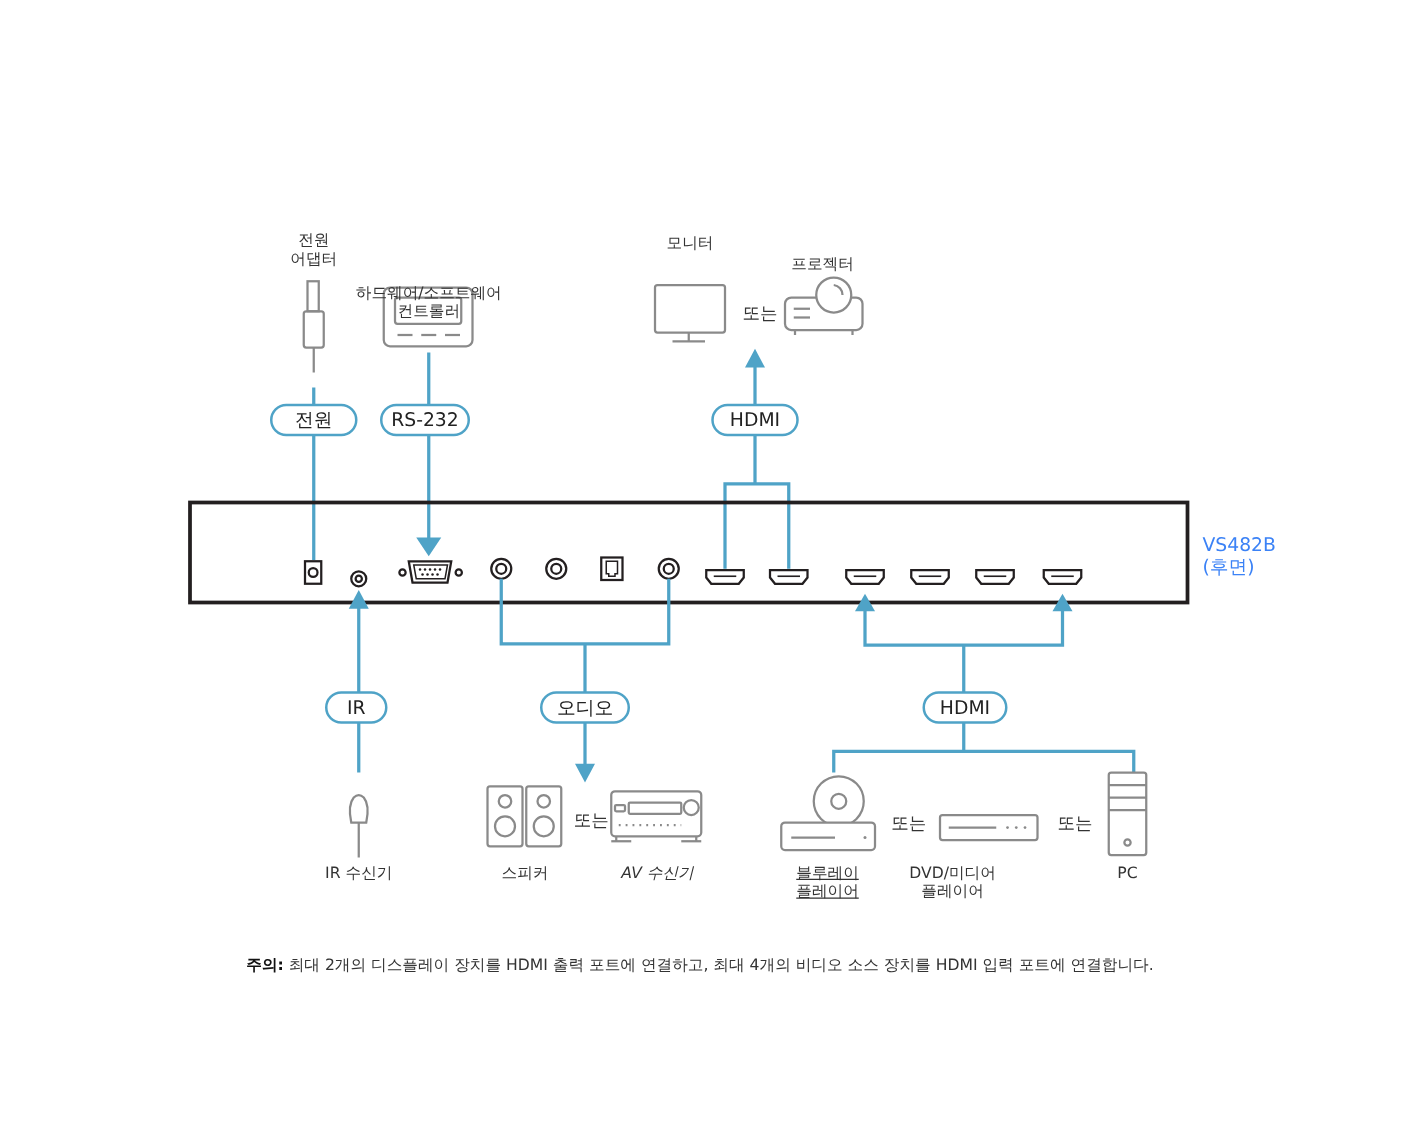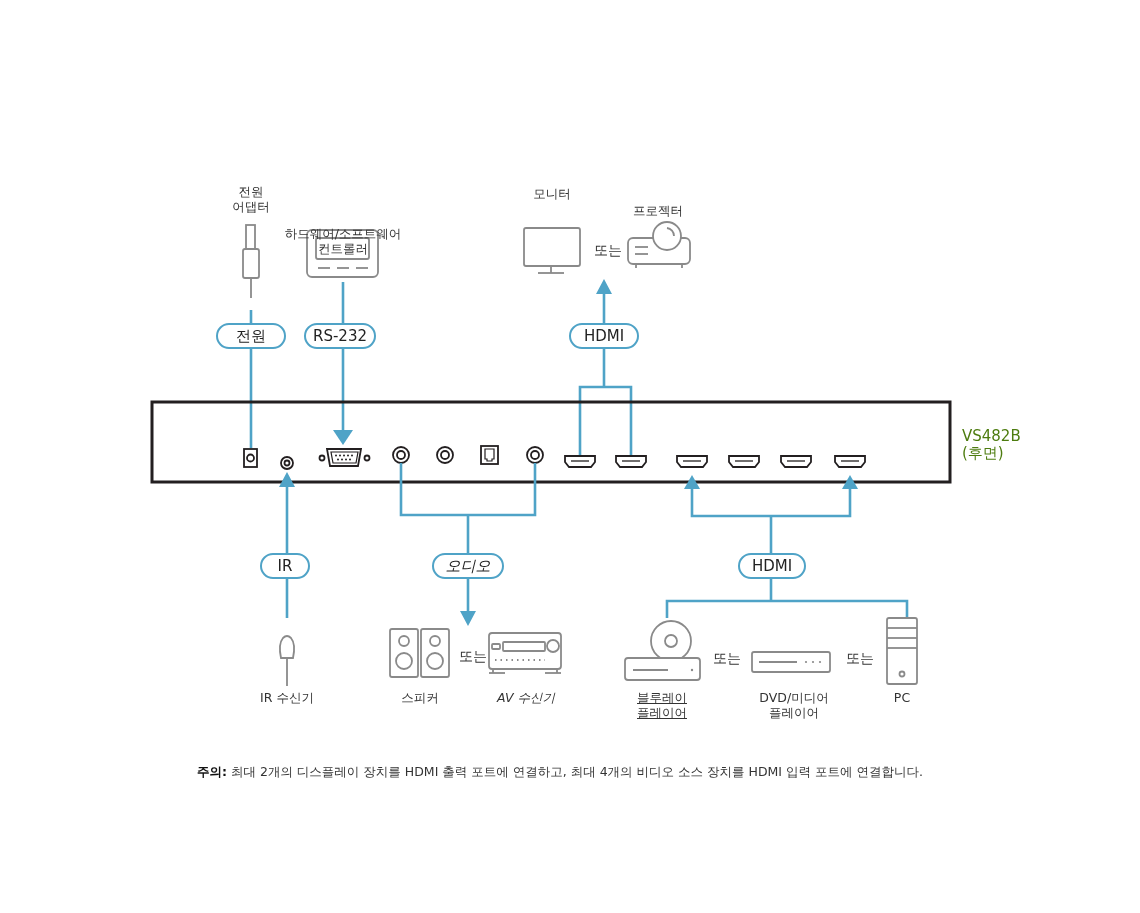--- a/index.html
+++ b/index.html
@@ -2,21 +2,21 @@
 <html><head>
 <meta charset="utf-8">
 <style>
   html, body { margin: 0; padding: 0; background: #ffffff; }
   body { width: 1140px; height: 913px; position: relative; overflow: hidden;
          font-family: "DejaVu Sans", "Liberation Sans", sans-serif; }
   #diagram { position: absolute; left: 0; top: 0; }
   .lbl { position: absolute; font-size: 12.5px; color: #333; text-align: center; line-height: 15px; white-space: nowrap; }
   .pill { position: absolute; height: 26px; border: 2.5px solid #4fa3c7; border-radius: 14px; background: #fff;
           font-size: 15px; color: #222; display: flex; align-items: center; justify-content: center; box-sizing: border-box; }
-  .model { position: absolute; left: 962px; top: 428px; font-size: 15px; color: #4d7c0f; line-height: 17px; }
+  .model { position: absolute; left: 962px; top: 428px; font-size: 15px; color: #3b82f6; line-height: 17px; }
   .ortxt { position: absolute; font-size: 14px; color: #333; white-space: nowrap; }
   .note { position: absolute; left: 197px; top: 764px; font-size: 12.5px; color: #333; white-space: nowrap; }
   .note b { font-weight: bold; color: #111; margin-top: 30px; }
 </style>
 </head>
 <body>
 
 <svg id="diagram" width="1140" height="913" viewBox="0 0 1140 913">
   <defs>
     <style>
@@ -203,37 +203,37 @@
   <div>컨트롤러</div>
 </div>
 <div class="lbl" style="left:520px;top:186px;width:64px;">모니터</div>
 <div class="lbl" style="left:626px;top:203px;width:64px;text-align:center;">프로젝터</div>
 <div class="ortxt" style="left:594px;top:242px;">또는</div>
 
 <div class="pill" style="left:216px;top:323px;width:70px;">전원</div>
 <div class="pill" style="left:304px;top:323px;width:72px;">RS-232</div>
 <div class="pill" style="left:569px;top:323px;width:70px;">HDMI</div>
 <div class="pill" style="left:260px;top:553px;width:50px;">IR</div>
-<div class="pill" style="left:432px;top:553px;width:72px;font-style:italic;">오디오</div>
+<div class="pill" style="left:432px;top:553px;width:72px;">오디오</div>
 <div class="pill" style="left:738px;top:553px;width:68px;">HDMI</div>
 
 <div class="model">
   <div>VS482B</div>
   <div>(후면)</div>
 </div>
 
 <div class="lbl" style="left:247px;top:690px;width:80px;">IR 수신기</div>
 <div class="lbl" style="left:390px;top:690px;width:60px;">스피커</div>
 <div class="ortxt" style="left:459px;top:648px;">또는</div>
 <div class="lbl" style="left:488px;top:690px;width:76px;font-style:italic;">AV 수신기</div>
 <div class="lbl" style="left:622px;top:690px;width:80px;text-decoration:underline;">
   <div>블루레이</div>
   <div>플레이어</div>
 </div>
 <div class="ortxt" style="left:713px;top:650px;">또는</div>
-<div class="lbl" style="left:746px;top:690px;width:96px;">
+<div class="lbl" style="left:714px;top:690px;width:96px;">
   <div>DVD/미디어</div>
   <div>플레이어</div>
 </div>
 <div class="ortxt" style="left:846px;top:650px;">또는</div>
 <div class="lbl" style="left:882px;top:690px;width:40px;">PC</div>
 
 <div class="note"><b>주의:</b><span> 최대 2개의 디스플레이 장치를 HDMI 출력 포트에 연결하고, 최대 4개의 비디오 소스 장치를 HDMI 입력 포트에 연결합니다.</span></div>
 
 </body></html>

